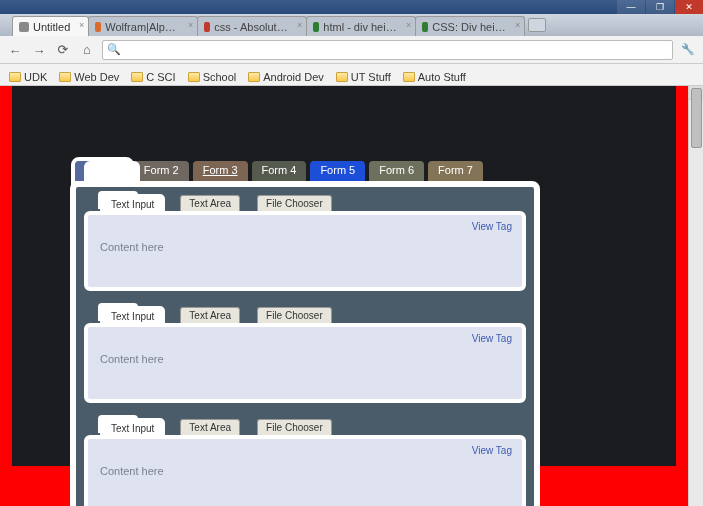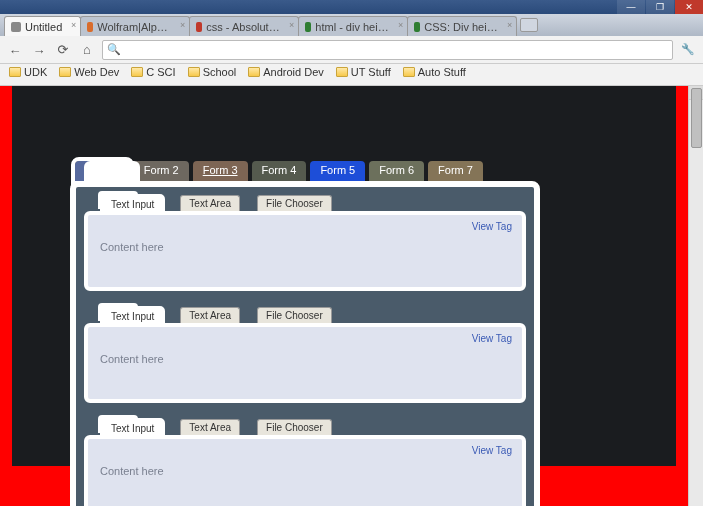--- a/index.html
+++ b/index.html
@@ -4,37 +4,37 @@
 <style>
 * { box-sizing: border-box; margin: 0; padding: 0; }
 body { font-family: "Segoe UI", Tahoma, Arial, sans-serif; font-size: 11px; background: #fff; width: 703px; height: 506px; overflow: hidden; }
 
 
 .titlebar { height: 14px; background: linear-gradient(#3a5a8a,#2a4a7a); display:flex; justify-content:flex-end; align-items:stretch; }
 .winbtn { width:28px; display:flex; align-items:center; justify-content:center; color:#fff; font-size:9px; background:rgba(255,255,255,0.1); margin-left:1px; cursor:pointer; }
 .winbtn.close { background:#c0392b; }
 
 
-.tabstrip { height:22px; background:linear-gradient(#cfd6e0,#aeb8c6); display:flex; align-items:flex-end; padding-left:4px; position:relative; }
+.tabstrip { height:22px; background:linear-gradient(#cfd6e0,#aeb8c6); display:flex; align-items:flex-end; padding-left:12px; position:relative; }
 .tab { height:20px; background:#f7f7f7; border:1px solid #999; border-bottom:none; border-radius:3px 3px 0 0; padding:2px 18px 2px 6px; margin-right:-1px; font-size:11px; color:#333; display:flex; align-items:center; gap:4px; cursor:pointer; position:relative; max-width:110px; }
 .tab.inactive { background:#bcc4d0; color:#444; }
 .tab .favicon { width:10px; height:10px; background:#888; border-radius:2px; }
 .tab .x { position:absolute; right:4px; top:3px; font-size:9px; color:#888; }
 .tab .lbl { white-space:nowrap; overflow:hidden; text-overflow:ellipsis; max-width:74px; }
 .newtab { width:18px; height:14px; background:#d0d6e0; border:1px solid #999; border-radius:2px; margin-left:4px; align-self:center; cursor:pointer; }
 
 
 .toolbar { height:28px; background:#f2f2f2; border-bottom:1px solid #ccc; display:flex; align-items:center; padding:0 6px; gap:6px; }
 .tbtn { width:18px; height:18px; display:flex; align-items:center; justify-content:center; color:#555; font-size:13px; cursor:pointer; }
 .omnibox { flex:1; height:20px; border:1px solid #bbb; border-radius:2px; background:#fff; display:flex; align-items:center; padding:0 4px; gap:4px; color:#777; }
 .omnibox .mag { font-size:11px; }
 .wrench { width:18px; height:18px; color:#555; display:flex; align-items:center; justify-content:center; cursor:pointer; }
 
 
-.bookbar { height:22px; background:#f2f2f2; border-bottom:1px solid #ccc; display:flex; align-items:flex-start; padding:0 4px; gap:2px; overflow:hidden; }
+.bookbar { height:22px; background:#f2f2f2; border-bottom:1px solid #ccc; display:flex; align-items:flex-end; padding:0 4px; gap:2px; overflow:hidden; }
 .bm { display:flex; align-items:center; gap:3px; padding:2px 5px; font-size:11px; color:#333; cursor:pointer; border-radius:2px; white-space:nowrap; }
 .bm .foldericon { width:12px; height:10px; background:linear-gradient(#ffe9a8,#f7c94b); border:1px solid #caa43a; border-radius:1px; }
 .bookbar .spacer { flex:1; }
 
 
 .viewport { position:relative; height:496px; background:#ff0000; overflow:auto; }
 .scrollbar { position:absolute; right:0; top:0; width:15px; height:100%; background:#e9e9e9; border-left:1px solid #ccc; }
 .scrollbar .thumb { position:absolute; left:2px; width:11px; top:2px; height:60px; background:#c0c0c0; border:1px solid #999; border-radius:2px; }
 .scrollbar .arr { position:absolute; left:0; width:15px; height:14px; background:#ddd; display:flex; align-items:center; justify-content:center; font-size:8px; color:#555; }
 .scrollbar .arr.up { top:0; border-bottom:1px solid #ccc;}

